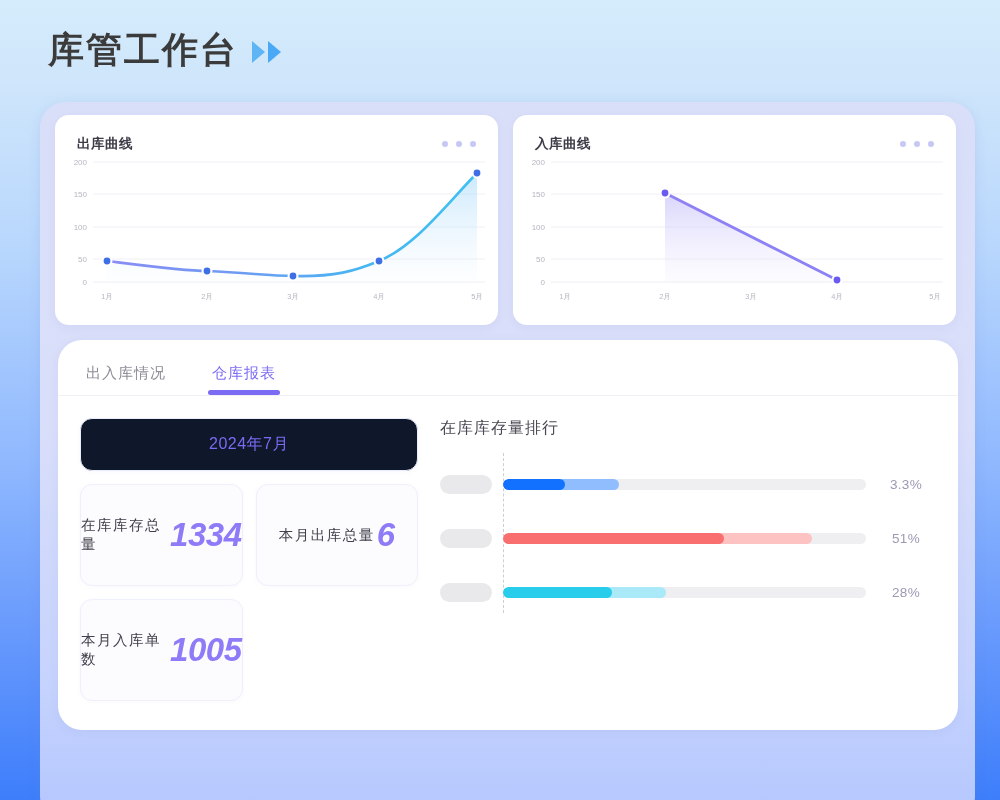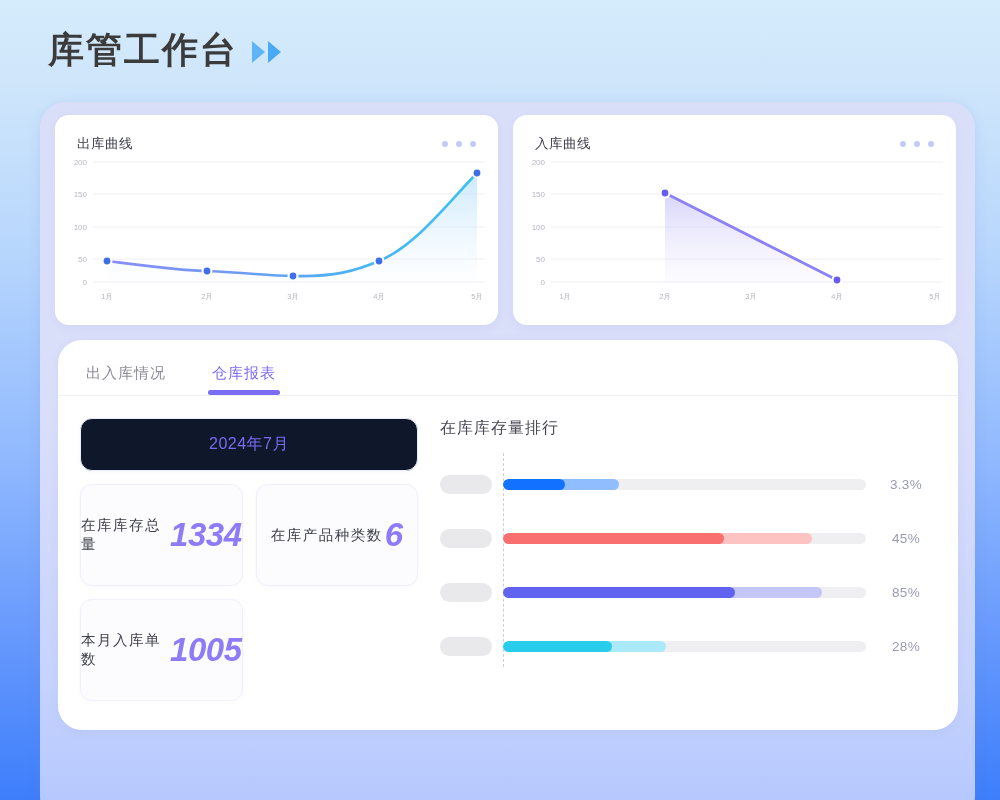--- a/index.html
+++ b/index.html
@@ -42,21 +42,21 @@
     display:flex; gap:15px;
   }
   .chart-card{
     width:443px; height:210px;
     background:#ffffff; border-radius:14px;
     box-shadow:0 2px 10px rgba(130,140,200,.10);
     position:relative; overflow:hidden;
   }
   .chart-title{
     position:absolute; left:22px; top:20px;
-    font-size:13.5px; font-weight:normal; color:#3c3c48; letter-spacing:.5px;
+    font-size:13.5px; font-weight:bold; color:#3c3c48; letter-spacing:.5px;
   }
   .dots{
     position:absolute; right:22px; top:26px;
     display:flex; gap:8px;
   }
   .dots i{ width:6px;height:6px;border-radius:50%;background:#c6c8f5;display:block; }
   .chart-svg{ position:absolute; left:0; top:36px; }
 
   
   .bottom-card{
@@ -259,21 +259,21 @@
       <div class="stats">
         <div class="date-card">
           <span>2024年7月</span>
         </div>
         <div class="stat-grid">
           <div class="stat-card">
             <div class="stat-label">在库库存总量</div>
             <div class="stat-value">1334</div>
           </div>
           <div class="stat-card">
-            <div class="stat-label">在库产品种类数</div>
+            <div class="stat-label">本月出库总量</div>
             <div class="stat-value">6</div>
           </div>
           <div class="stat-card">
             <div class="stat-label">本月入库单数</div>
             <div class="stat-value">1005</div>
           </div>
         </div>
       </div>
 
       <div class="rank">
@@ -289,32 +289,24 @@
             </div>
             <div class="rank-pct">3.3%</div>
           </div>
 
           <div class="rank-row">
             <div class="rank-pill"></div>
             <div class="rank-track">
               <div class="seg-light" id="l1" style="width: 85%; background: rgb(252, 195, 194);"></div>
               <div class="seg-dark" id="d1" style="width: 61%; background: rgb(249, 111, 111);"></div>
             </div>
-            <div class="rank-pct">45%</div>
-          </div>
-
-
-          <div class="rank-row">
-            <div class="rank-pill"></div>
-            <div class="rank-track">
-              <div class="seg-light" id="l3" style="width: 88%; background: rgb(195, 198, 246);"></div>
-              <div class="seg-dark" id="d3" style="width: 64%; background: rgb(95, 99, 239);"></div>
-            </div>
-            <div class="rank-pct">85%</div>
-          </div>
+            <div class="rank-pct">51%</div>
+          </div>
+
+
 
           <div class="rank-row">
             <div class="rank-pill"></div>
             <div class="rank-track">
               <div class="seg-light" id="l4" style="width: 45%; background: rgb(169, 233, 248);"></div>
               <div class="seg-dark" id="d4" style="width: 30%; background: rgb(39, 205, 235);"></div>
             </div>
             <div class="rank-pct">28%</div>
           </div>
 

